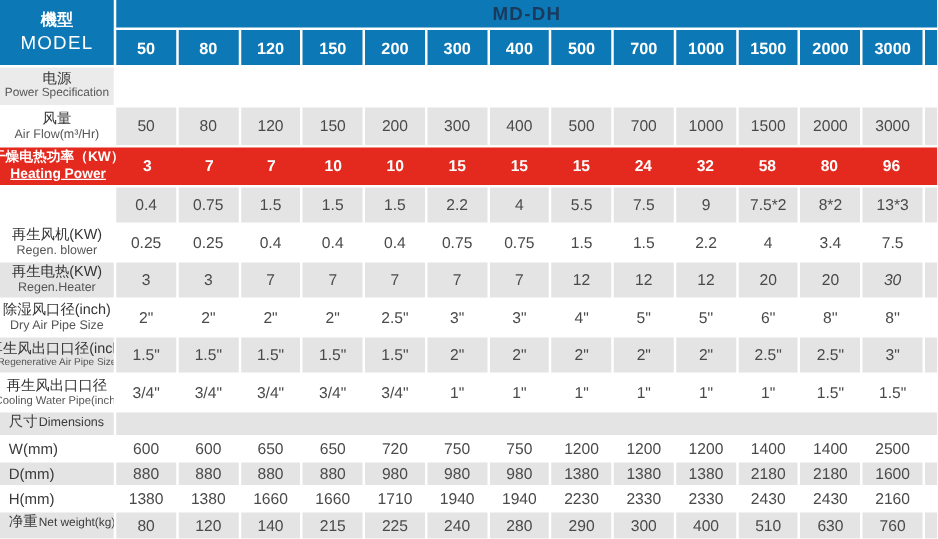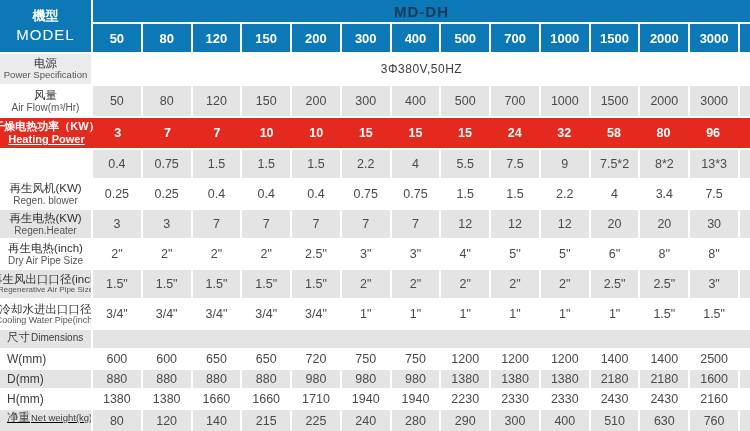--- a/index.html
+++ b/index.html
@@ -75,21 +75,20 @@
       <div class="cell colhead c-blue" style="grid-area: 2 / 10;">700</div>
       <div class="cell colhead c-blue" style="grid-area: 2 / 11;">1000</div>
       <div class="cell colhead c-blue" style="grid-area: 2 / 12;">1500</div>
       <div class="cell colhead c-blue" style="grid-area: 2 / 13;">2000</div>
       <div class="cell colhead c-blue" style="grid-area: 2 / 14;">3000</div>
       <div class="cell c-blue" style="grid-area: 2 / 15;"></div>
       <div class="cell label c-lgray" data-row="power-spec" style="grid-area: 3 / 1;">
         <div class="zh">电源</div>
         <div class="en">Power Specification</div>
       </div>
-      <div class="cell merged c-white" style="grid-area: 3 / 2 / auto / -1;">3Φ380V,50HZ</div>
       <div class="cell label c-white" data-row="air-flow" style="grid-area: 4 / 1;">
         <div class="zh">风量</div>
         <div class="en">Air Flow(m³/Hr)</div>
       </div>
       <div class="cell vcell c-gray" style="grid-area: 4 / 2;">50</div>
       <div class="cell vcell c-gray" style="grid-area: 4 / 3;">80</div>
       <div class="cell vcell c-gray" style="grid-area: 4 / 4;">120</div>
       <div class="cell vcell c-gray" style="grid-area: 4 / 5;">150</div>
       <div class="cell vcell c-gray" style="grid-area: 4 / 6;">200</div>
       <div class="cell vcell c-gray" style="grid-area: 4 / 7;">300</div>
@@ -166,24 +165,24 @@
       <div class="cell vcell c-gray" style="grid-area: 8 / 4;">7</div>
       <div class="cell vcell c-gray" style="grid-area: 8 / 5;">7</div>
       <div class="cell vcell c-gray" style="grid-area: 8 / 6;">7</div>
       <div class="cell vcell c-gray" style="grid-area: 8 / 7;">7</div>
       <div class="cell vcell c-gray" style="grid-area: 8 / 8;">7</div>
       <div class="cell vcell c-gray" style="grid-area: 8 / 9;">12</div>
       <div class="cell vcell c-gray" style="grid-area: 8 / 10;">12</div>
       <div class="cell vcell c-gray" style="grid-area: 8 / 11;">12</div>
       <div class="cell vcell c-gray" style="grid-area: 8 / 12;">20</div>
       <div class="cell vcell c-gray" style="grid-area: 8 / 13;">20</div>
-      <div class="cell vcell c-gray" style="grid-area: 8 / 14;">30</div>
+      <div class="cell vcell c-gray" style="grid-area: 8 / 14; font-style: italic;">30</div>
       <div class="cell c-gray" style="grid-area: 8 / 15;"></div>
       <div class="cell label c-white" data-row="dry-air-pipe" style="grid-area: 9 / 1;">
-        <div class="zh">再生电热(inch)</div>
+        <div class="zh">除湿风口径(inch)</div>
         <div class="en">Dry Air Pipe Size</div>
       </div>
       <div class="cell vcell c-white" style="grid-area: 9 / 2;">2"</div>
       <div class="cell vcell c-white" style="grid-area: 9 / 3;">2"</div>
       <div class="cell vcell c-white" style="grid-area: 9 / 4;">2"</div>
       <div class="cell vcell c-white" style="grid-area: 9 / 5;">2"</div>
       <div class="cell vcell c-white" style="grid-area: 9 / 6;">2.5"</div>
       <div class="cell vcell c-white" style="grid-area: 9 / 7;">3"</div>
       <div class="cell vcell c-white" style="grid-area: 9 / 8;">3"</div>
       <div class="cell vcell c-white" style="grid-area: 9 / 9;">4"</div>
@@ -205,21 +204,21 @@
       <div class="cell vcell c-gray" style="grid-area: 10 / 7;">2"</div>
       <div class="cell vcell c-gray" style="grid-area: 10 / 8;">2"</div>
       <div class="cell vcell c-gray" style="grid-area: 10 / 9;">2"</div>
       <div class="cell vcell c-gray" style="grid-area: 10 / 10;">2"</div>
       <div class="cell vcell c-gray" style="grid-area: 10 / 11;">2"</div>
       <div class="cell vcell c-gray" style="grid-area: 10 / 12;">2.5"</div>
       <div class="cell vcell c-gray" style="grid-area: 10 / 13;">2.5"</div>
       <div class="cell vcell c-gray" style="grid-area: 10 / 14;">3"</div>
       <div class="cell c-gray" style="grid-area: 10 / 15;"></div>
       <div class="cell label c-white" data-row="cooling-water-pipe" style="grid-area: 11 / 1;">
-        <div class="zh">冷却水进出口口径</div>
+        <div class="zh">再生风出口口径</div>
         <div class="en">Cooling Water Pipe(inch)</div>
       </div>
       <div class="cell vcell c-white" style="grid-area: 11 / 2;">3/4"</div>
       <div class="cell vcell c-white" style="grid-area: 11 / 3;">3/4"</div>
       <div class="cell vcell c-white" style="grid-area: 11 / 4;">3/4"</div>
       <div class="cell vcell c-white" style="grid-area: 11 / 5;">3/4"</div>
       <div class="cell vcell c-white" style="grid-area: 11 / 6;">3/4"</div>
       <div class="cell vcell c-white" style="grid-area: 11 / 7;">1"</div>
       <div class="cell vcell c-white" style="grid-area: 11 / 8;">1"</div>
       <div class="cell vcell c-white" style="grid-area: 11 / 9;">1"</div>
@@ -272,21 +271,21 @@
       <div class="cell vcell c-white" style="grid-area: 15 / 6;">1710</div>
       <div class="cell vcell c-white" style="grid-area: 15 / 7;">1940</div>
       <div class="cell vcell c-white" style="grid-area: 15 / 8;">1940</div>
       <div class="cell vcell c-white" style="grid-area: 15 / 9;">2230</div>
       <div class="cell vcell c-white" style="grid-area: 15 / 10;">2330</div>
       <div class="cell vcell c-white" style="grid-area: 15 / 11;">2330</div>
       <div class="cell vcell c-white" style="grid-area: 15 / 12;">2430</div>
       <div class="cell vcell c-white" style="grid-area: 15 / 13;">2430</div>
       <div class="cell vcell c-white" style="grid-area: 15 / 14;">2160</div>
       <div class="cell c-white" style="grid-area: 15 / 15;"></div>
-      <div class="cell label-line c-gray" data-row="net-weight" style="grid-area: 16 / 1; text-decoration: underline;">
+      <div class="cell label-line c-gray" data-row="net-weight" style="grid-area: 16 / 1;">
         <span class="zh">净重</span>
         <span class="en">Net weight(kg)</span>
       </div>
       <div class="cell vcell c-gray" style="grid-area: 16 / 2;">80</div>
       <div class="cell vcell c-gray" style="grid-area: 16 / 3;">120</div>
       <div class="cell vcell c-gray" style="grid-area: 16 / 4;">140</div>
       <div class="cell vcell c-gray" style="grid-area: 16 / 5;">215</div>
       <div class="cell vcell c-gray" style="grid-area: 16 / 6;">225</div>
       <div class="cell vcell c-gray" style="grid-area: 16 / 7;">240</div>
       <div class="cell vcell c-gray" style="grid-area: 16 / 8;">280</div>

